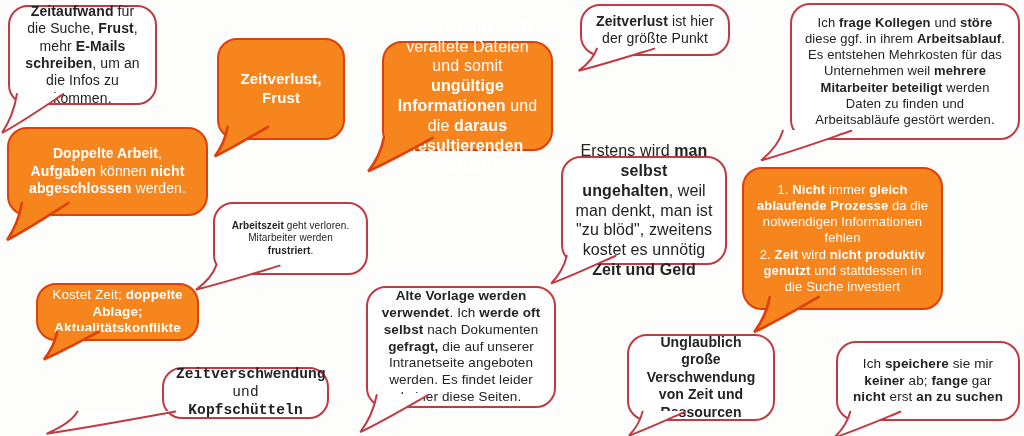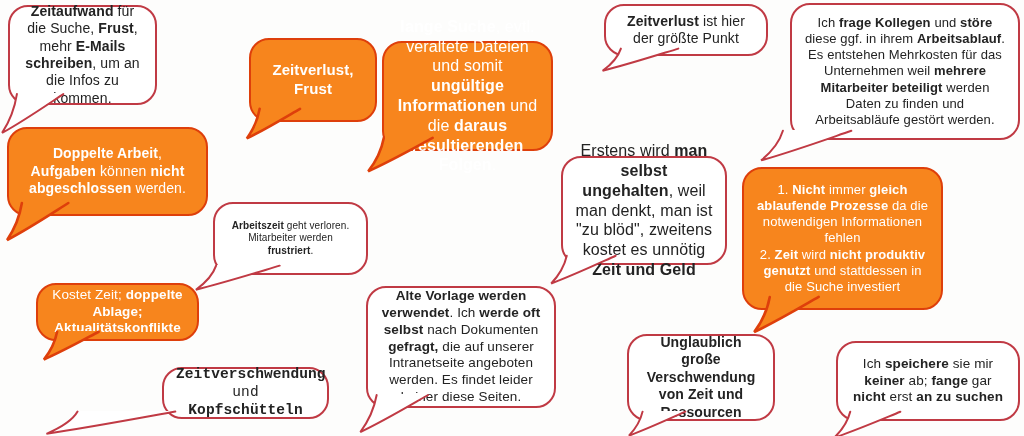--- a/index.html
+++ b/index.html
@@ -81,21 +81,21 @@
   </div>
 
   <div class="bubble white" style="left:162px;top:367px;width:167px;height:52px;font-size:14.5px;font-family:Liberation Mono, monospace;">
     <svg class="tail white" style="left:-122px;bottom:-18px;width:160px;height:24px;" viewBox="0 0 72 40" preserveAspectRatio="none">
       <path class="t-fill" d="M16 0 C14 14 9 27 2 38 C22 27 42 13 60 0 Z"></path>
       <path class="t-edge" vector-effect="non-scaling-stroke" d="M16 1 C14 14 9 27 2 38 C22 27 42 13 60 1"></path>
     </svg>
     <div class="btext"><b>Zeitverschwendung</b> und <b>Kopfschütteln</b></div>
   </div>
 
-  <div class="bubble orange" style="left:217px;top:38px;width:128px;height:84px;font-size:15px;margin-left:32px;">
+  <div class="bubble orange" style="left:217px;top:38px;width:128px;height:102px;font-size:15px;">
     <svg class="tail orange" style="left:-6px;bottom:-20px;width:66px;height:32px;" viewBox="0 0 72 40" preserveAspectRatio="none">
       <path class="t-fill" d="M16 0 C14 14 9 27 2 38 C22 27 42 13 60 0 Z"></path>
       <path class="t-edge" vector-effect="non-scaling-stroke" d="M16 1 C14 14 9 27 2 38 C22 27 42 13 60 1"></path>
     </svg>
     <div class="btext"><b>Zeitverlust, Frust</b></div>
   </div>
 
   <div class="bubble white" style="left:213px;top:202px;width:155px;height:73px;font-size:10px;">
     <svg class="tail white" style="left:-22px;bottom:-18px;width:104px;height:26px;" viewBox="0 0 72 40" preserveAspectRatio="none">
       <path class="t-fill" d="M16 0 C14 14 9 27 2 38 C22 27 42 13 60 0 Z"></path>
@@ -113,21 +113,21 @@
   </div>
 
   <div class="bubble white" style="left:366px;top:286px;width:190px;height:122px;font-size:13.5px;">
     <svg class="tail white" style="left:-10px;bottom:-28px;width:84px;height:40px;" viewBox="0 0 72 40" preserveAspectRatio="none">
       <path class="t-fill" d="M16 0 C14 14 9 27 2 38 C22 27 42 13 60 0 Z"></path>
       <path class="t-edge" vector-effect="non-scaling-stroke" d="M16 1 C14 14 9 27 2 38 C22 27 42 13 60 1"></path>
     </svg>
     <div class="btext"><b>Alte Vorlage werden verwendet</b>. Ich <b>werde oft selbst</b> nach Dokumenten <b>gefragt,</b> die auf unserer Intranetseite angeboten werden. Es findet leider keiner diese Seiten.</div>
   </div>
 
-  <div class="bubble white" style="left:580px;top:4px;width:164px;height:52px;font-size:14px;margin-left:24px;">
+  <div class="bubble white" style="left:580px;top:4px;width:150px;height:52px;font-size:14px;">
     <svg class="tail white" style="left:-6px;bottom:-18px;width:94px;height:24px;" viewBox="0 0 72 40" preserveAspectRatio="none">
       <path class="t-fill" d="M16 0 C14 14 9 27 2 38 C22 27 42 13 60 0 Z"></path>
       <path class="t-edge" vector-effect="non-scaling-stroke" d="M16 1 C14 14 9 27 2 38 C22 27 42 13 60 1"></path>
     </svg>
     <div class="btext"><b>Zeitverlust</b> ist hier der größte Punkt</div>
   </div>
 
   <div class="bubble white" style="left:561px;top:156px;width:166px;height:109px;font-size:16px;">
     <svg class="tail white" style="left:-14px;bottom:-22px;width:80px;height:30px;" viewBox="0 0 72 40" preserveAspectRatio="none">
       <path class="t-fill" d="M16 0 C14 14 9 27 2 38 C22 27 42 13 60 0 Z"></path>

